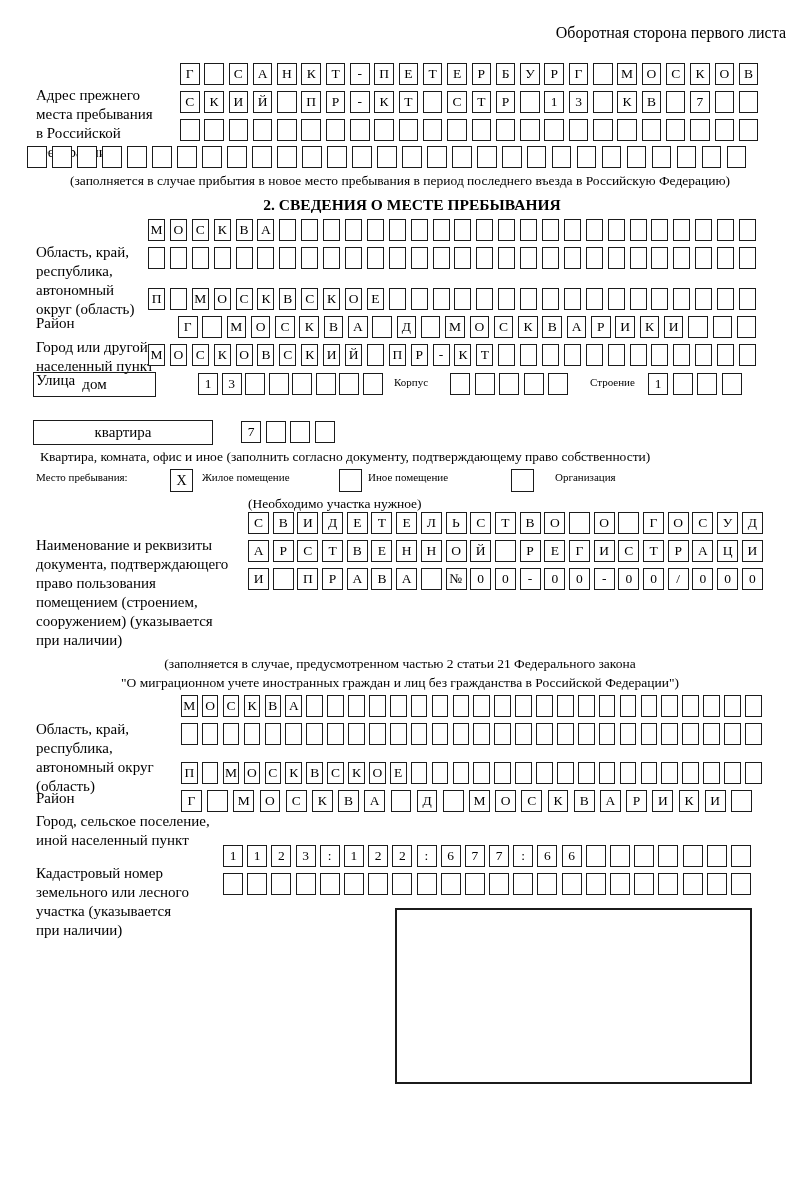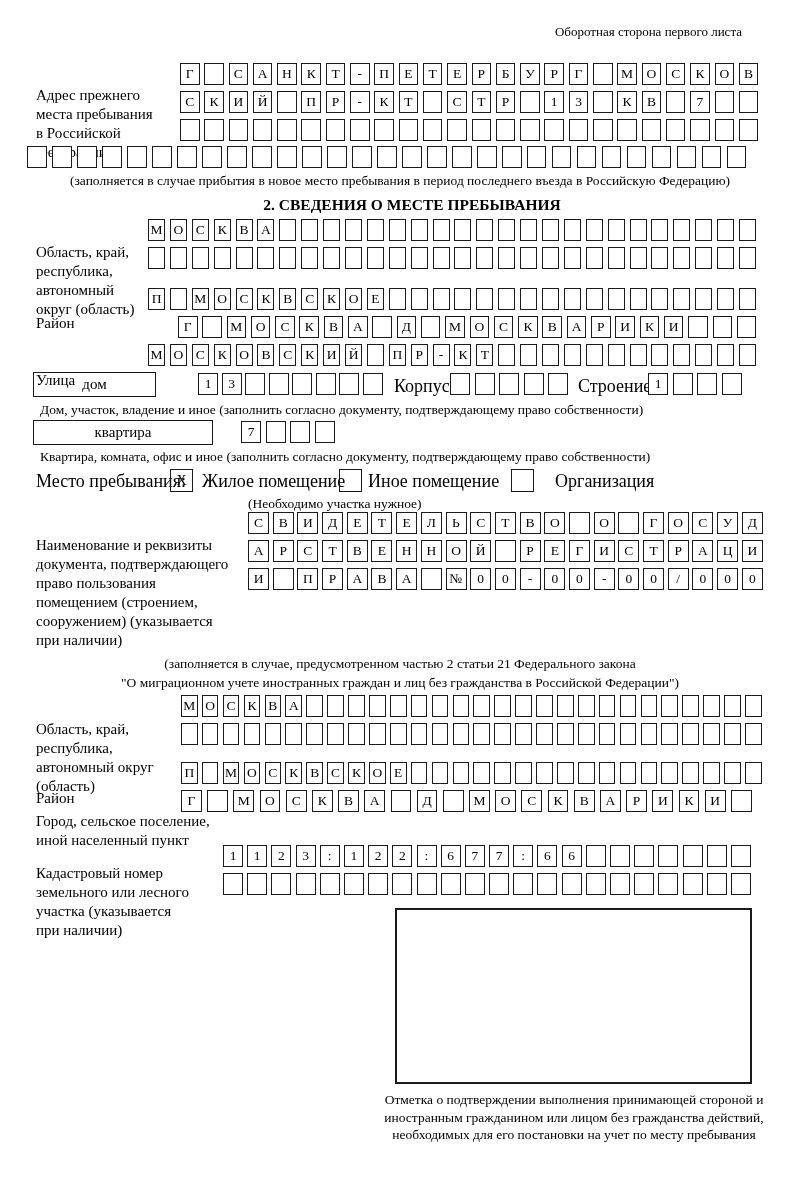--- a/index.html
+++ b/index.html
@@ -1,18 +1,18 @@
 <!DOCTYPE html>
 <html><head>
 <meta charset="utf-8">
 <style>
   html,body{margin:0;padding:0;background:#fff;}
   body{width:800px;height:1180px;font-family:"Liberation Serif",serif;color:#000;}
   .page{position:relative;width:800px;height:1180px;overflow:hidden;background:#fff;}
-  .hdr{position:absolute;top:24px;left:0;width:742px;text-align:right;font-size:13px;}
+  .hdr{position:absolute;top:24px;left:0;width:742px;text-align:right;font-size:16px;padding-left:44px;}
   .lbl{position:absolute;font-size:15px;line-height:19px;white-space:pre-line;margin-top:24px;}
   .caption{position:absolute;font-size:13.5px;}
   .center{text-align:center;}
   .h2t{position:absolute;font-weight:bold;font-size:15.5px;text-align:center;width:800px;left:12px;}
   .cellrow{position:absolute;display:flex;}
   .cell{flex:none;box-sizing:border-box;border:1.8px solid #1b1b1b;background:#fff;
         display:flex;align-items:center;justify-content:center;
         font-size:13.5px;line-height:1;height:22px;}
   .r24{gap:4.8px}.r24 .cell{width:19.5px;}
   .r29{gap:5.2px}.r29 .cell{width:19.8px;}
@@ -20,21 +20,21 @@
   .r28f{gap:4.3px}.r28f .cell{width:16.6px;}
   .r21{gap:3.7px}.r21 .cell{width:21px;}
   .r22{gap:5.4px}.r22 .cell{width:20.8px;}
   .r22c{gap:4.2px}.r22c .cell{width:20px;}
   .rh{gap:3.5px}.rh .cell{width:20px;}
   .rh2{gap:4.5px}.rh2 .cell{width:20px;}
   .widebox{position:absolute;box-sizing:border-box;border:1.8px solid #1b1b1b;height:25px;
            display:flex;align-items:center;justify-content:center;font-size:15px;}
   .cbx{position:absolute;box-sizing:border-box;border:1.8px solid #1b1b1b;width:23px;height:23px;
        display:flex;align-items:center;justify-content:center;font-size:14px;}
-  .inl{position:absolute;font-size:18px;}
+  .inl{position:absolute;font-size:11px;}
   .stamp{position:absolute;box-sizing:border-box;border:2px solid #1b1b1b;background:#fff;}
 </style>
 </head>
 <body>
 
 <div class="page">
 
   <div class="hdr">Оборотная сторона первого листа</div>
 
   <div class="lbl" style="left:36px;top:62px;width:160px">Адрес прежнего
@@ -244,20 +244,22 @@
       <span class="cell"></span>
       <span class="cell"></span>
       <span class="cell"></span>
       <span class="cell"></span>
       <span class="cell"></span>
       <span class="cell"></span>
       <span class="cell"></span>
       <span class="cell"></span>
     </div>
 
+  <div class="lbl" style="left:36px;top:314px;width:145px">Город или другой
+населенный пункт</div>
   <div class="cellrow r24" style="left:178px;top:316px">
       <span class="cell">Г</span>
       <span class="cell"></span>
       <span class="cell">М</span>
       <span class="cell">О</span>
       <span class="cell">С</span>
       <span class="cell">К</span>
       <span class="cell">В</span>
       <span class="cell">А</span>
       <span class="cell"></span>
@@ -322,28 +324,27 @@
       <span class="cell"></span>
     </div>
   <div class="inl" style="left:394px;top:376px">Корпус</div>
   <div class="cellrow rh2" style="left:450px;top:373px">
       <span class="cell"></span>
       <span class="cell"></span>
       <span class="cell"></span>
       <span class="cell"></span>
       <span class="cell"></span>
     </div>
-  <div class="inl" style="left:578px;top:376px">Строение</div>
+  <div class="inl" style="left:590px;top:376px">Строение</div>
   <div class="cellrow rh2" style="left:648px;top:373px">
       <span class="cell">1</span>
       <span class="cell"></span>
       <span class="cell"></span>
       <span class="cell"></span>
     </div>
-  <div class="caption" style="left:40px;top:402px;width:740px">Дом, участок, владение и иное (заполнить согласно документу, подтверждающему право собственности)</div>
 
   <div class="widebox" style="left:33px;top:420px;width:180px">квартира</div>
   <div class="cellrow rh2" style="left:241px;top:421px">
       <span class="cell">7</span>
       <span class="cell"></span>
       <span class="cell"></span>
       <span class="cell"></span>
     </div>
   <div class="caption" style="left:40px;top:449px;width:740px">Квартира, комната, офис и иное (заполнить согласно документу, подтверждающему право собственности)</div>
 
@@ -606,15 +607,14 @@
       <span class="cell"></span>
       <span class="cell"></span>
       <span class="cell"></span>
       <span class="cell"></span>
       <span class="cell"></span>
       <span class="cell"></span>
       <span class="cell"></span>
     </div>
 
   <div class="stamp" style="left:395px;top:908px;width:357px;height:176px"></div>
-  <div class="caption center" style="left:368px;top:1091px;width:412px;line-height:17.5px">Отметка о подтверждении выполнения принимающей стороной и иностранным гражданином или лицом без гражданства действий, необходимых для его постановки на учет по месту пребывания</div>
 
 </div>
 
 </body></html>

